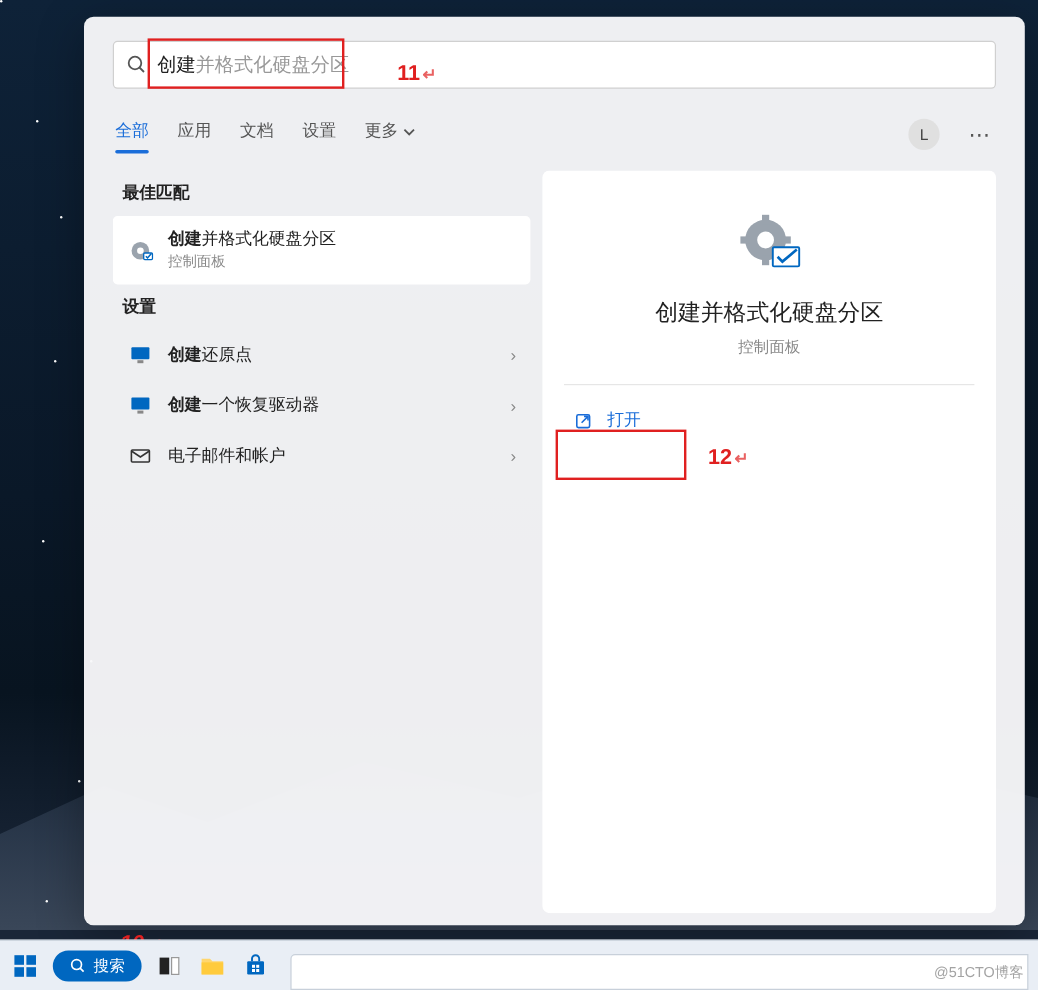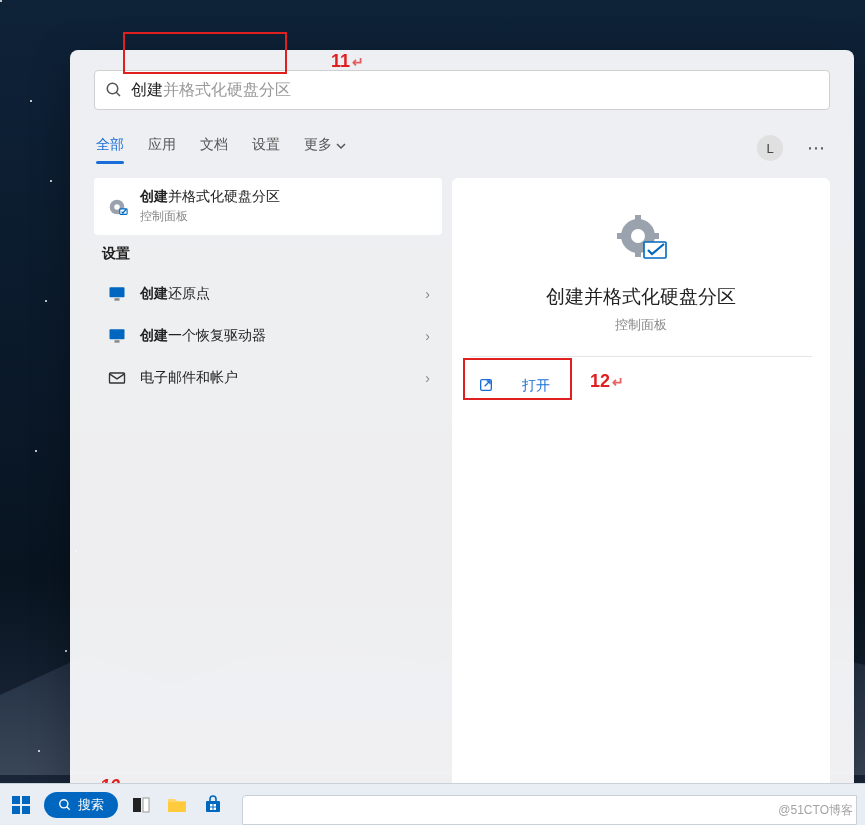--- a/index.html
+++ b/index.html
@@ -3,21 +3,21 @@
 <meta charset="utf-8">
 <style>
   * { box-sizing: border-box; margin: 0; padding: 0; font-family: "Segoe UI", "Microsoft YaHei", sans-serif; }
   body { width: 865px; height: 825px; overflow: hidden; position: relative; background: #0a1a2a; }
   
   .wallpaper { position: absolute; inset: 0; background: linear-gradient(180deg, #0e2238 0%, #0a1828 50%, #081420 70%, #1a2638 90%); }
   .wallpaper::before { content:""; position:absolute; left:0; right:0; bottom:50px; height:200px; background: linear-gradient(180deg, transparent 0%, #2c3a4d 60%, #3d4a5c 100%); clip-path: polygon(0 60%, 10% 40%, 20% 55%, 35% 30%, 50% 45%, 65% 25%, 80% 50%, 90% 35%, 100% 45%, 100% 100%, 0 100%); opacity:0.9; }
   .wallpaper .stars::before, .wallpaper .stars::after { content:""; position:absolute; width:2px; height:2px; background:#fff; border-radius:50%; }
   .wallpaper .stars::before { left:30px; top:100px; box-shadow: 20px 80px #fff, 15px 200px #fff, 5px 350px #fff, 45px 450px #fff, 35px 550px #fff, 8px 650px #fff; }
   
-  .search-popup { position:absolute; left:70px; top:14px; width:784px; height:757px; background:rgba(248,248,250,0.96); border-radius:8px; box-shadow:0 10px 40px rgba(0,0,0,0.3); padding:20px 24px 10px 24px; display:flex; flex-direction:column;margin-top:36px; }
+  .search-popup { position:absolute; left:70px; top:14px; width:784px; height:757px; background:rgba(248,248,250,0.96); border-radius:8px; box-shadow:0 10px 40px rgba(0,0,0,0.3); padding:20px 24px 10px 24px; display:flex; flex-direction:column; }
   
   .search-bar { display:flex; align-items:center; background:#fff; border:1px solid #d0d0d0; border-radius:4px; height:40px; padding:0 10px; }
   .search-bar svg { flex:0 0 auto; }
   .search-bar input { flex:1; border:none; outline:none; font-size:15px; color:#888; }
   .search-bar input::placeholder { color:#aaa; }
   .search-typed { color:#222; font-weight:400; }
   .search-ghost { color:#999; }
   
   .redbox { border:2px solid #e02020; position:absolute; pointer-events:none; }
   .rb1 { left:123px; top:32px; width:164px; height:42px; }
@@ -51,21 +51,21 @@
   .result-item .text { flex:1; }
   .result-item .title { font-size:14px; color:#222; }
   .result-item .title .bold { font-weight:600; }
   .result-item .sub { font-size:12px; color:#888; margin-top:2px; }
   .result-item .chev { color:#888; font-size:14px; }
   
   .detail-icon { width:54px; height:54px; margin-top:10px; }
   .detail-title { font-size:19px; color:#222; margin-top:18px; }
   .detail-sub { font-size:13px; color:#888; margin-top:6px; }
   .detail-sep { align-self:stretch; height:1px; background:#e6e6e6; margin:22px 0 10px 0; }
-  .action-row { align-self:stretch; display:flex; align-items:flex-start; gap:28px; padding:10px 8px; color:#1a6dd9; font-size:14px; cursor:pointer; }
+  .action-row { align-self:stretch; display:flex; align-items:flex-end; gap:12px; padding:10px 8px; color:#1a6dd9; font-size:14px; cursor:pointer; }
   
   .taskbar { position:absolute; left:0; right:0; bottom:0; height:42px; background:#e9eef5; border-top:1px solid #c8d0da; display:flex; align-items:center; padding:0 8px; gap:10px; }
   .tb-start { width:26px; height:26px; display:flex; align-items:center; justify-content:center; }
   .tb-search { background:#0067c0; color:#fff; border-radius:16px; height:26px; padding:0 14px; display:flex; align-items:center; gap:6px; font-size:13px; }
   .tb-icon { width:26px; height:26px; display:flex; align-items:center; justify-content:center; }
   .tb-rest { flex:1; height:30px; background:#fff; border:1px solid #c8d0da; border-radius:4px 0 0 0; margin-left:6px; align-self:flex-end; }
   
   .watermark { position:absolute; right:12px; bottom:6px; font-size:12px; color:#a3a3a3; }
 </style>
 </head>
@@ -96,20 +96,21 @@
     <span class="tab more"><span>更多</span> <svg width="10" height="10" viewBox="0 0 10 10">
           <path d="M1 3 L5 7 L9 3" fill="none" stroke="#555" stroke-width="1.5"></path>
         </svg></span>
     <span class="tabs-spacer"></span>
     <span class="user-chip">L</span>
     <span class="dots">⋯</span>
   </div>
 
   <div class="content">
     <div class="left-col">
+      <div class="section-label">最佳匹配</div>
 
       <div class="result-item selected">
         <span class="icon">
           <svg width="22" height="22" viewBox="0 0 24 24">
               <circle cx="12" cy="12" r="8" fill="#9aa3ad"></circle>
               <circle cx="12" cy="12" r="3" fill="#fff"></circle>
               <rect x="15" y="14" width="8" height="6" rx="1" fill="#fff" stroke="#0067c0" stroke-width="1.2"></rect>
               <path d="M17 17 l1.5 1.5 L22 14.5" fill="none" stroke="#0067c0" stroke-width="1.4"></path>
             </svg>
         </span>

